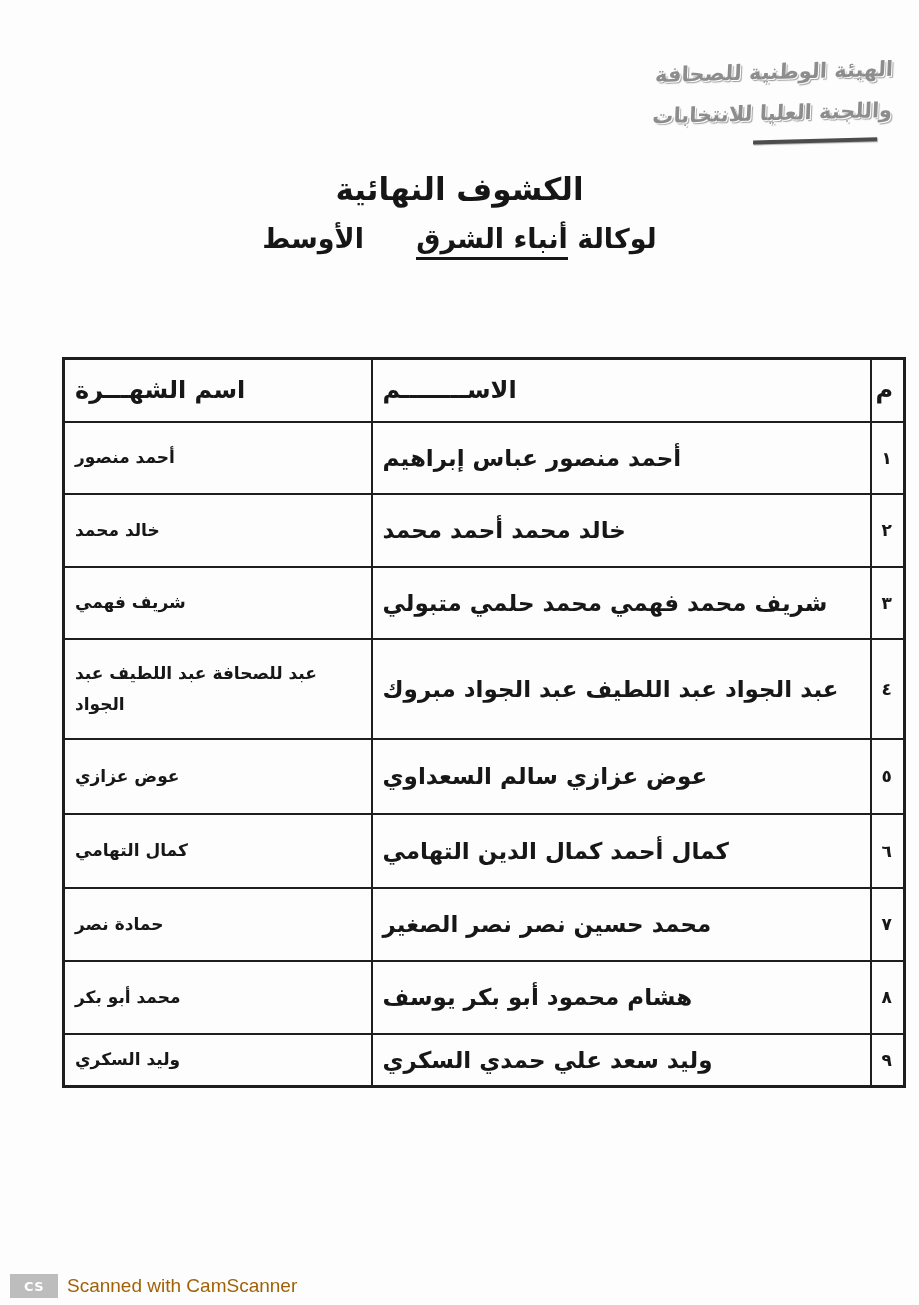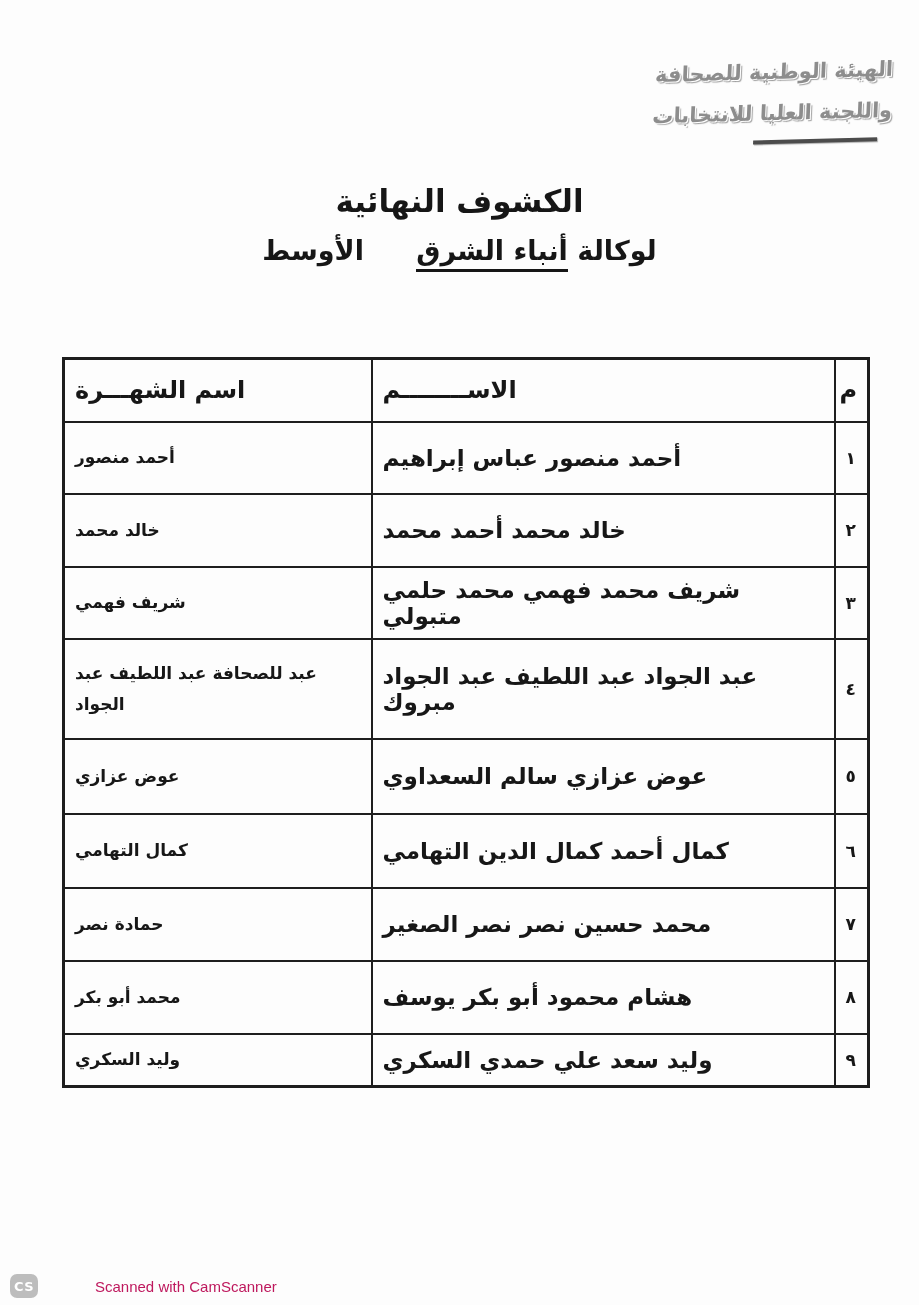--- a/index.html
+++ b/index.html
@@ -40,21 +40,21 @@
   .titles{
     position:absolute;
     top:167px;left:0;right:0;
     direction:rtl;
     text-align:center;
     color:#161616;
   }
   .title-main{
     font-size:31px;
     font-weight:bold;
-    margin:16px;
+    margin:4px;
   }
   .title-sub1{
     font-size:27px;
     font-weight:bold;
     margin-top:25px;
   }
   .title-sub2{
     font-size:27px;
     font-weight:bold;
     margin-top:16px;
@@ -78,45 +78,44 @@
   .tbl td,.tbl th{
     border:2px solid #1e1e1e;
     text-align:left;
     vertical-align:middle;
     font-weight:bold;
     padding:2px 10px;
     box-sizing:border-box;
   }
   .tbl{border:3px solid #1e1e1e;}
   .col-num{width:34px;font-size:17px;padding:2px 2px;}
-  .col-name{width:463px;font-size:23px;margin-top:45px;}
+  .col-name{width:499px;font-size:23px;margin-top:45px;}
   .col-nick{width:308px;font-size:17px;line-height:1.8;}
   .tbl thead th{font-size:24px;}
 
   
   .scan-footer{
     position:absolute;
     left:10px;bottom:7px;
     display:flex;align-items:center;gap:9px;
     direction:ltr;
   }
   .cs-badge{
-    width:28px;height:24px;
+    width:48px;height:24px;
     background:#bdbdbd;
-    border-radius:7px;
+    border-radius:0;
     color:#ffffff;
     font-size:13px;font-weight:bold;
     display:flex;align-items:center;justify-content:center;
     letter-spacing:.5px;
   }
   .cs-text{
-    color:#be185d;
-    font-size:15px;
+    color:#a16207;
+    font-size:19px;
     font-family:"Liberation Sans",sans-serif;
-    margin-left:48px;
   }
 </style>
 </head>
 <body>
 
 <div class="page">
 
   <div class="stamp">
     <div>الهيئة الوطنية للصحافة</div>
     <div>واللجنة العليا للانتخابات</div>

